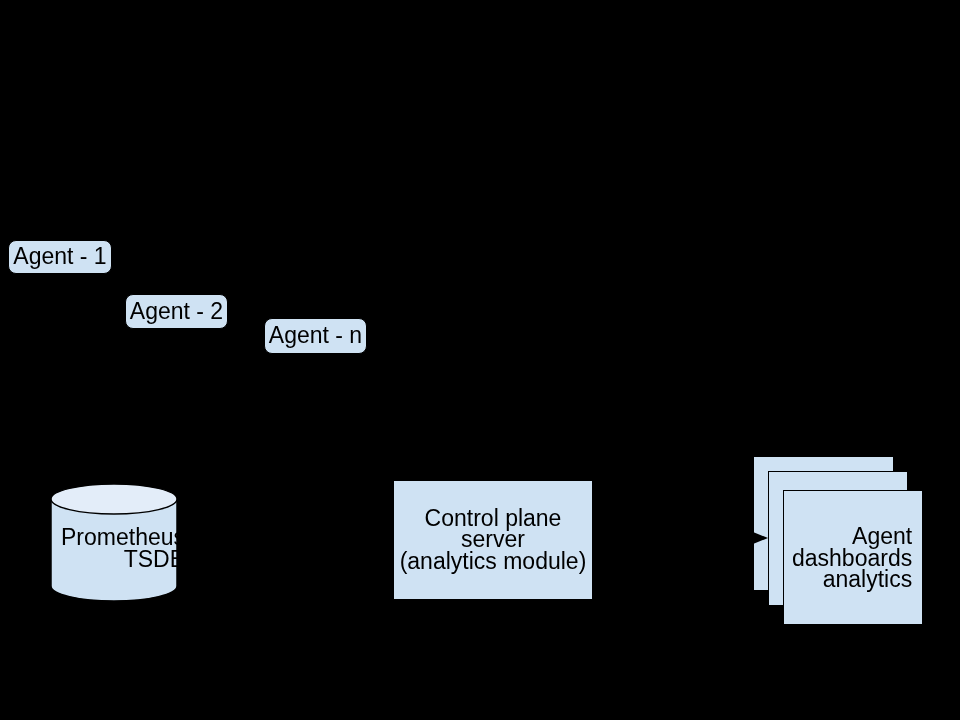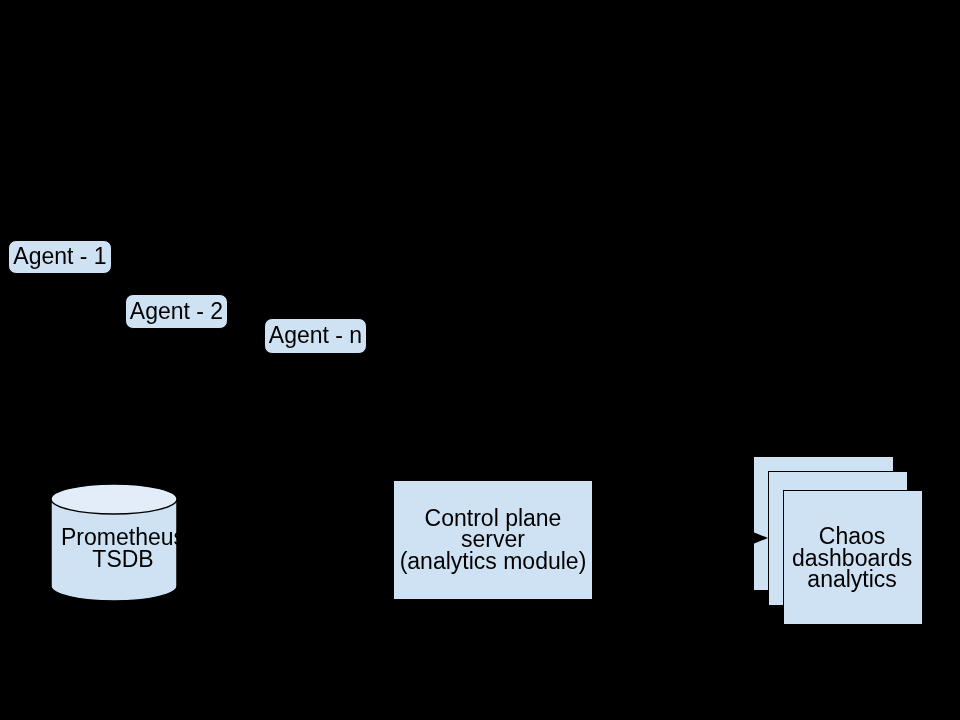--- a/index.html
+++ b/index.html
@@ -53,21 +53,21 @@
     background: var(--shape-fill, #cfe2f3);
     border: 1.5px solid var(--stroke, #000);
   }
 
   .cyl-svg { position: absolute; }
   .cyl-body { fill: var(--shape-fill, #cfe2f3); stroke: var(--stroke, #000); stroke-width: 1.5; }
   .cyl-top  { fill: var(--cylinder-top-fill, #e3edf9); stroke: var(--stroke, #000); stroke-width: 1.5; }
 
   .shape-label {
     position: absolute;
-    text-align: center;
+    text-align: right;
     white-space: nowrap;
   }
 
   .arrow-svg { position: absolute; z-index: 10; }
   .arrow-line { stroke: var(--stroke, #000); stroke-width: 1.5; }
   .arrow-head { fill: var(--stroke, #000); }
 </style>
 </head>
 <body>
 
@@ -97,21 +97,21 @@
   <div class="rect-node" style="left:393px; top:480px; width:200px; height:120px;">
     <div>Control plane server</div>
     <div>(analytics module)</div>
   </div>
 
   <div>
     <div class="card" style="left:753px; top:456px; width:141px; height:135px;"></div>
     <div class="card" style="left:768px; top:471px; width:140px; height:135px;"></div>
     <div class="card" style="left:783px; top:490px; width:140px; height:135px;"></div>
     <div class="shape-label" style="left:792px; top:526px; z-index:5;">
-      <div>Chaos</div>
+      <div>Agent</div>
       <div>dashboards</div>
       <div>analytics</div>
     </div>
   </div>
 
   <svg class="arrow-svg" style="left:592px; top:528px;" width="180" height="20" viewBox="0 0 180 20">
     <line class="arrow-line" x1="1" y1="10" x2="162" y2="10"></line>
     <polygon class="arrow-head" points="176,10 161,4 161,16"></polygon>
   </svg>
 

